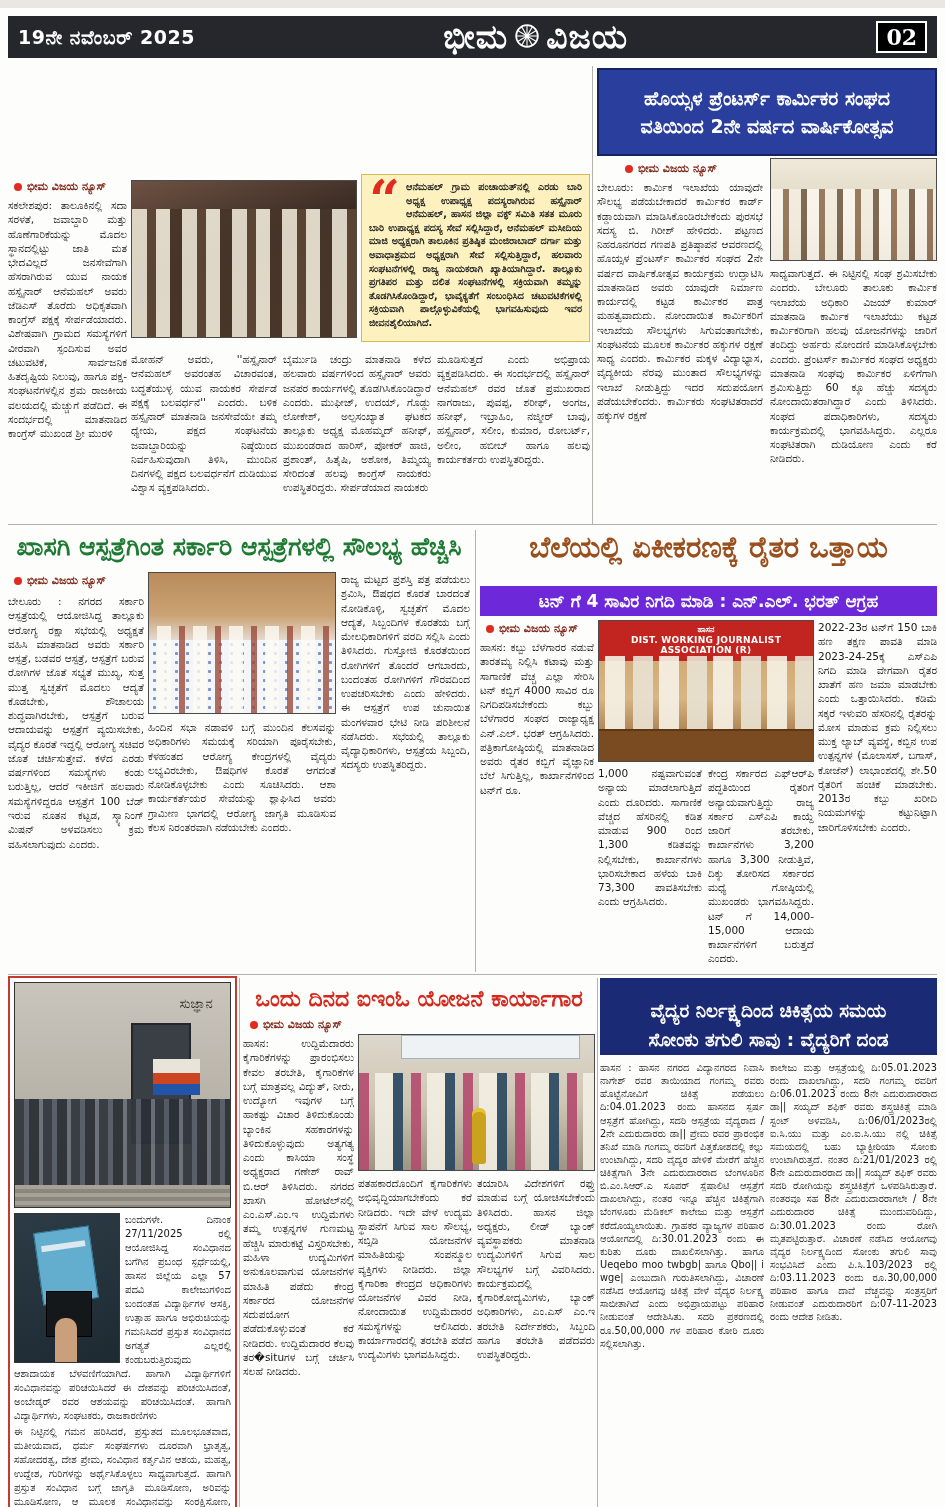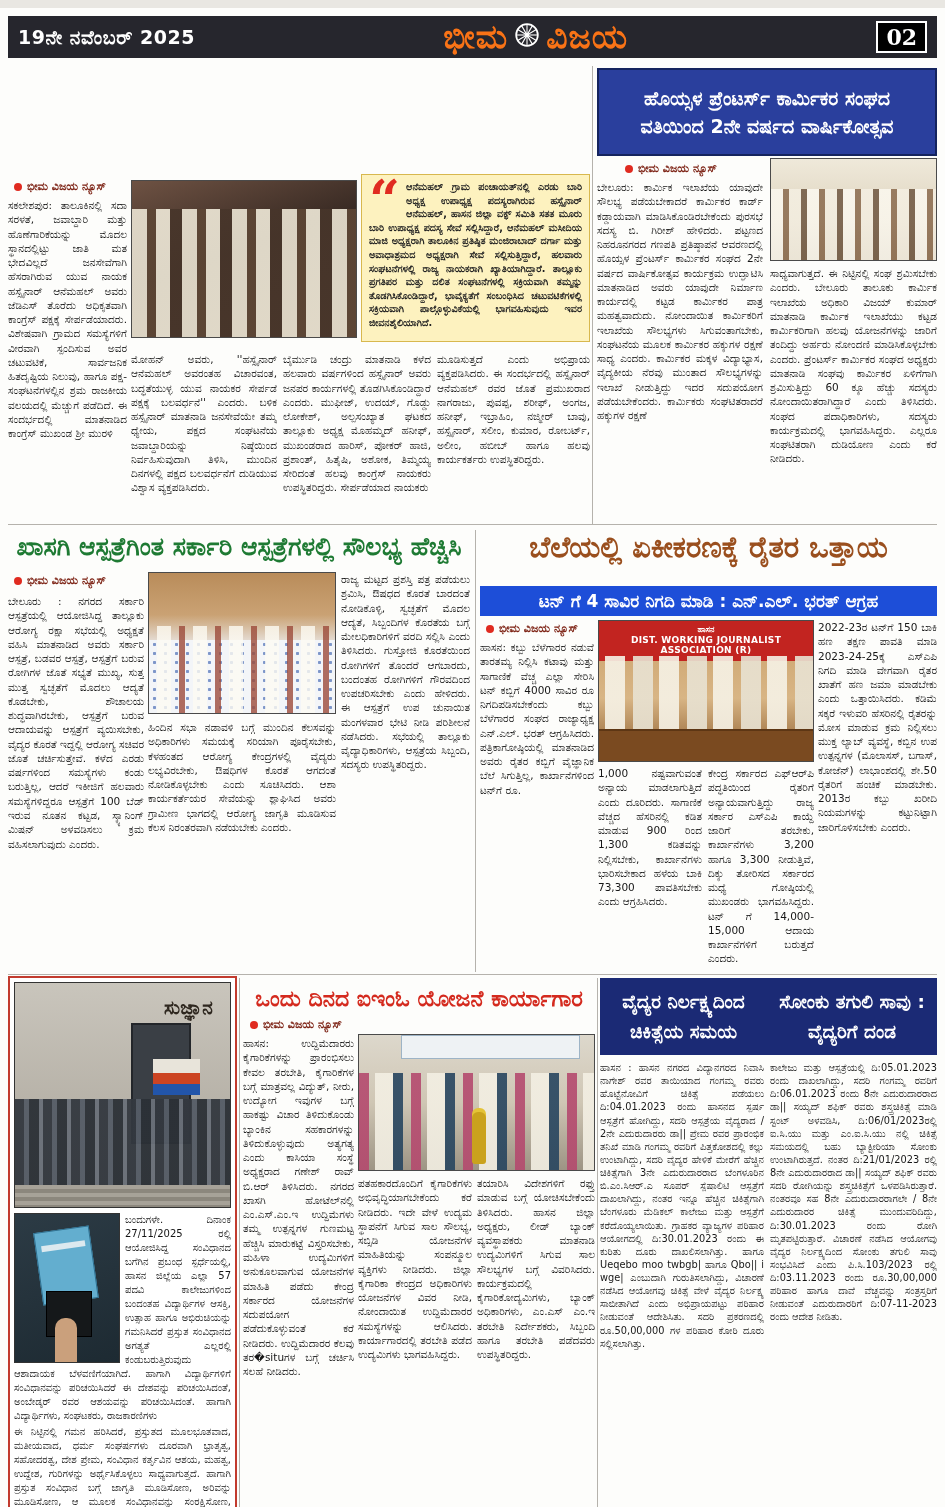--- a/index.html
+++ b/index.html
@@ -2,21 +2,21 @@
 <html><head>
 <meta charset="utf-8">
 <style>
   html,body{margin:0;padding:0;background:#e9e7e2;}
   .page{position:relative;width:945px;height:1507px;background:#fdfdfb;margin:8px auto;
         font-family:"DejaVu Sans","Liberation Sans",sans-serif;overflow:hidden;}
   
   .masthead{position:absolute;left:8px;top:8px;width:929px;height:42px;background:#26262d;
             display:flex;align-items:center;justify-content:space-between;padding:0 10px;box-sizing:border-box;}
   .mast-date{color:#fff;font-weight:bold;font-size:19px;letter-spacing:.5px;}
-  .mast-title{color:#f97316;font-weight:bold;font-size:33px;display:flex;align-items:flex-start;gap:6px;letter-spacing:1px;}
+  .mast-title{color:#ffffff;font-weight:bold;font-size:33px;display:flex;align-items:flex-end;gap:6px;letter-spacing:1px;}
   .page-num{background:#000;border:2px solid #fff;color:#fff;font-weight:bold;font-size:22px;
             padding:1px 8px;font-family:"DejaVu Serif","Liberation Serif",serif;}
   
   .rule-v{position:absolute;width:1px;background:#b5b2ac;}
   .rule-h{position:absolute;height:1px;background:#b5b2ac;}
   
   .col{position:absolute;font-size:10.5px;line-height:1.36;text-align:justify;color:#161616;
        overflow:hidden;word-break:break-word;}
   .col-sm{font-size:9.8px;line-height:1.34;}
   .byline{position:absolute;display:flex;align-items:center;gap:5px;font-weight:bold;
@@ -25,25 +25,25 @@
   
   .hl-red{position:absolute;color:#d42a1e;font-weight:bold;text-align:center;}
   .hl1{left:8px;top:66px;width:582px;font-size:34px;line-height:1.55;}
   .hl-bluebox{position:absolute;left:597px;top:60px;width:340px;height:88px;background:#2a3f9d;
               border:2px solid #15245e;box-sizing:border-box;color:#fff;font-weight:bold;font-size:19px;
               display:flex;flex-direction:column;align-items:center;justify-content:center;line-height:1.5;text-align:center;}
   .hl-green{position:absolute;left:8px;top:524px;width:462px;color:#1e7a33;font-weight:bold;
             font-size:25px;text-align:center;}
   .hl-brown{position:absolute;left:480px;top:522px;width:457px;color:#9a4f1e;font-weight:bold;
             font-size:29px;text-align:center;}
-  .subhead-blue{position:absolute;left:480px;top:578px;width:457px;height:30px;background:#1d4ed8;
+  .subhead-blue{position:absolute;left:480px;top:578px;width:457px;height:30px;background:#6d28d9;
                 color:#fff;font-weight:bold;font-size:17px;text-align:center;line-height:30px;box-sizing:border-box;}
   .hl5{left:243px;top:978px;width:352px;font-size:22px;}
   .hl-navybox{position:absolute;left:600px;top:970px;width:337px;height:77px;background:#1b2a75;
-              color:#fff;font-weight:bold;font-size:18.5px;display:flex;flex-direction:row;
+              color:#fff;font-weight:bold;font-size:18.5px;display:flex;flex-direction:column;
               align-items:center;justify-content:flex-end;line-height:1.6;text-align:center;}
   
   .quote-box{position:absolute;left:361px;top:166px;width:229px;height:168px;background:#fdf2bf;
              border:1px solid #d8b84e;box-sizing:border-box;padding:5px 7px;font-size:9.6px;
              font-weight:600;line-height:1.42;text-align:justify;color:#222;overflow:hidden;}
   .quote-mark{float:left;font-size:54px;line-height:.75;color:#e02b20;font-weight:bold;
               margin:0 6px 0 0;font-family:"DejaVu Serif","Liberation Serif",serif;}
   
   .photo{position:absolute;border:1px solid #4a4a4a;overflow:hidden;box-sizing:border-box;}
   .crowd{position:absolute;left:0;right:0;bottom:0;}
@@ -67,21 +67,21 @@
       background:repeating-linear-gradient(90deg,transparent 0 6px,#f6f2e6 6px 26px,transparent 26px 34px,#e8e2d2 34px 54px);}
   .ph4 .table{position:absolute;left:0;right:0;bottom:0;height:30px;background:#7a4a20;border-top:2px solid #5d3614;}
   .ph5{background:linear-gradient(180deg,#ddd8cc 0%,#cfc6b4 50%,#9d9484 100%);}
   .ph5 .banner{position:absolute;left:18%;right:6%;top:0;height:22px;background:#eef2f4;border:1px solid #9db4c6;}
   .ph5 .crowd{height:72%;opacity:.9;
       background:repeating-linear-gradient(90deg,#b44a6e 0 10px,transparent 10px 16px,#f3efe3 16px 34px,#27455f 34px 44px,transparent 44px 52px);}
   .ph5 .lamp{position:absolute;left:48%;bottom:6px;width:14px;height:52px;background:#caa21d;
       border-radius:6px 6px 3px 3px;box-shadow:0 -4px 0 #e4c337;}
   .ph6{background:linear-gradient(180deg,#c9c5bc 0%,#b7b2a8 55%,#8f8a80 100%);border:1px solid #333;}
   .ph6 .door{position:absolute;right:18%;top:18%;width:26%;height:52%;background:#3a3f45;border:2px solid #23262a;}
-  .ph6 .sign{position:absolute;right:8%;top:6%;color:#2e271f;font-weight:bold;font-size:19px;}
+  .ph6 .sign{position:absolute;right:8%;top:6%;color:#2e271f;font-weight:normal;font-size:13px;}
   .ph6 .bannerq{position:absolute;right:14%;top:34%;width:22%;height:16%;
       background:linear-gradient(180deg,#e8e4da 0 40%,#cc4422 40% 70%,#2255aa 70% 100%);}
   .ph6 .crowd{height:48%;opacity:.95;
       background:repeating-linear-gradient(90deg,#33383f 0 9px,#555c66 9px 14px,#2b3036 14px 24px,#6a7079 24px 28px);}
   .ph6 .steps{position:absolute;left:0;right:0;bottom:0;height:10%;
       background:repeating-linear-gradient(180deg,#a7a298 0 4px,#8c877d 4px 8px);}
   .ph7{background:linear-gradient(160deg,#2c3b45 0%,#1d2a32 100%);border:1px solid #333;}
   .ph7 .book1{position:absolute;left:22%;top:10%;width:52%;height:48%;background:#63aecf;
       transform:rotate(-8deg);border:1px solid #2e6e8e;}
   .ph7 .book1 .stripe{position:absolute;left:10%;top:18%;width:80%;height:6px;background:#dce9ef;}

